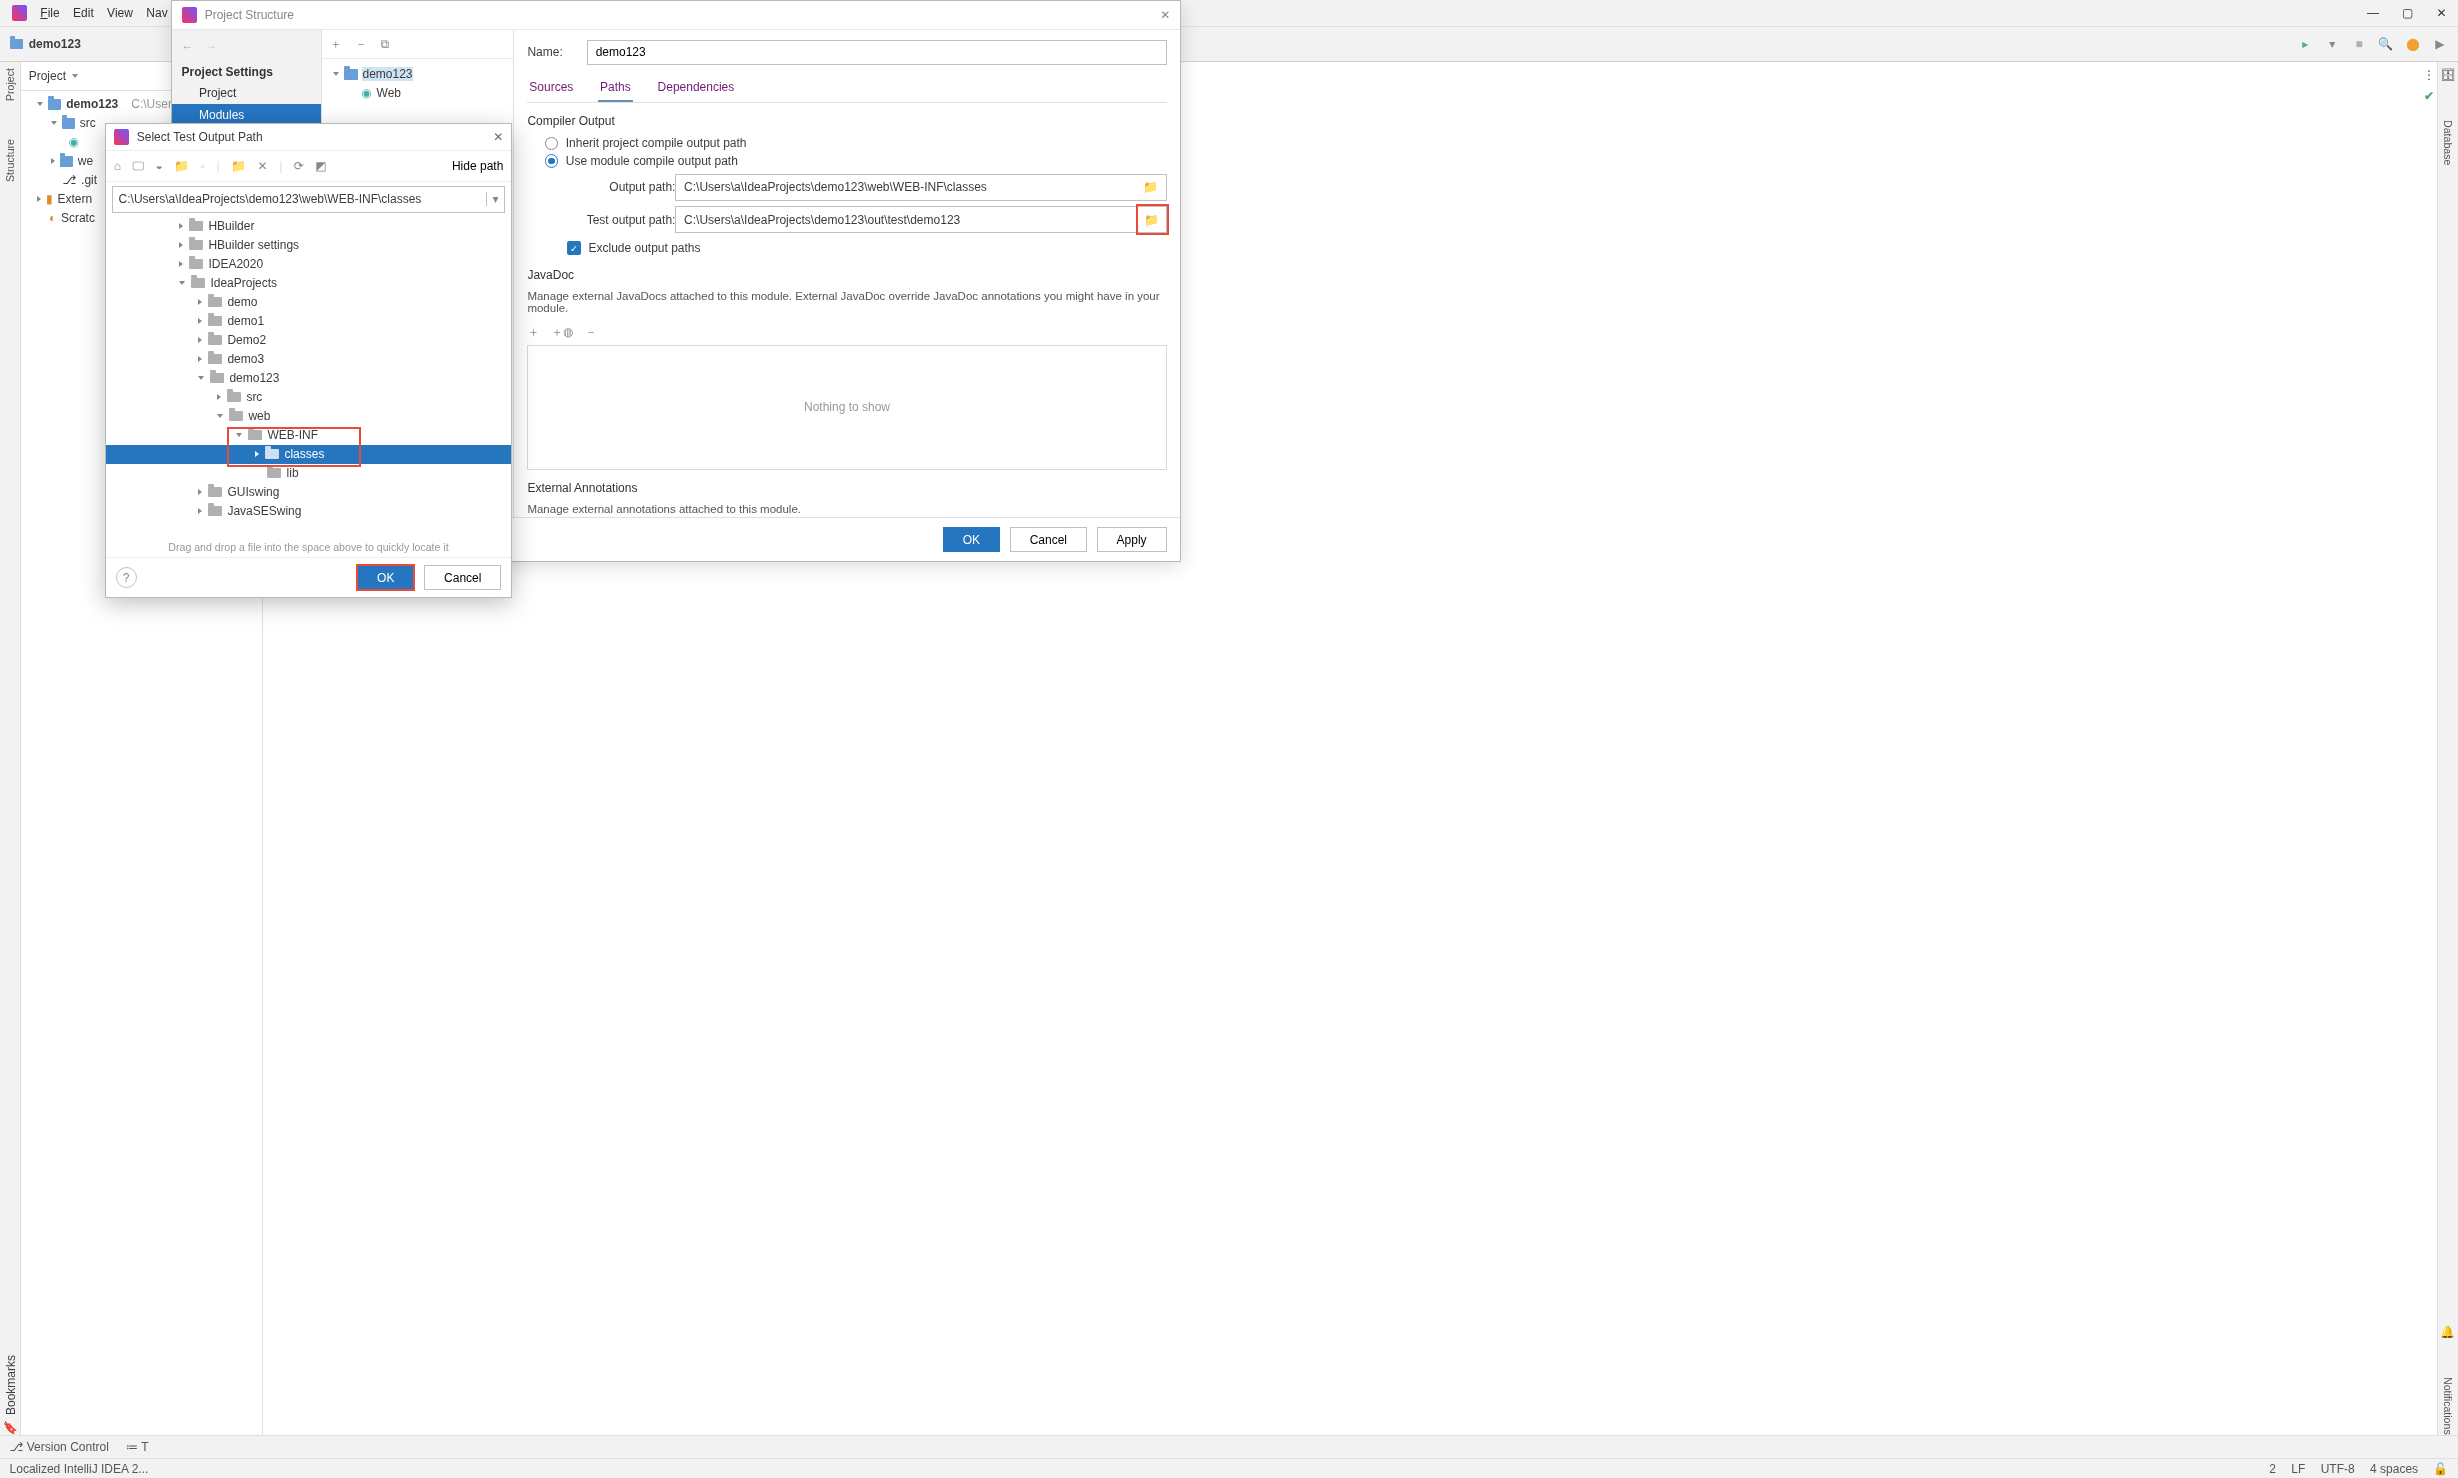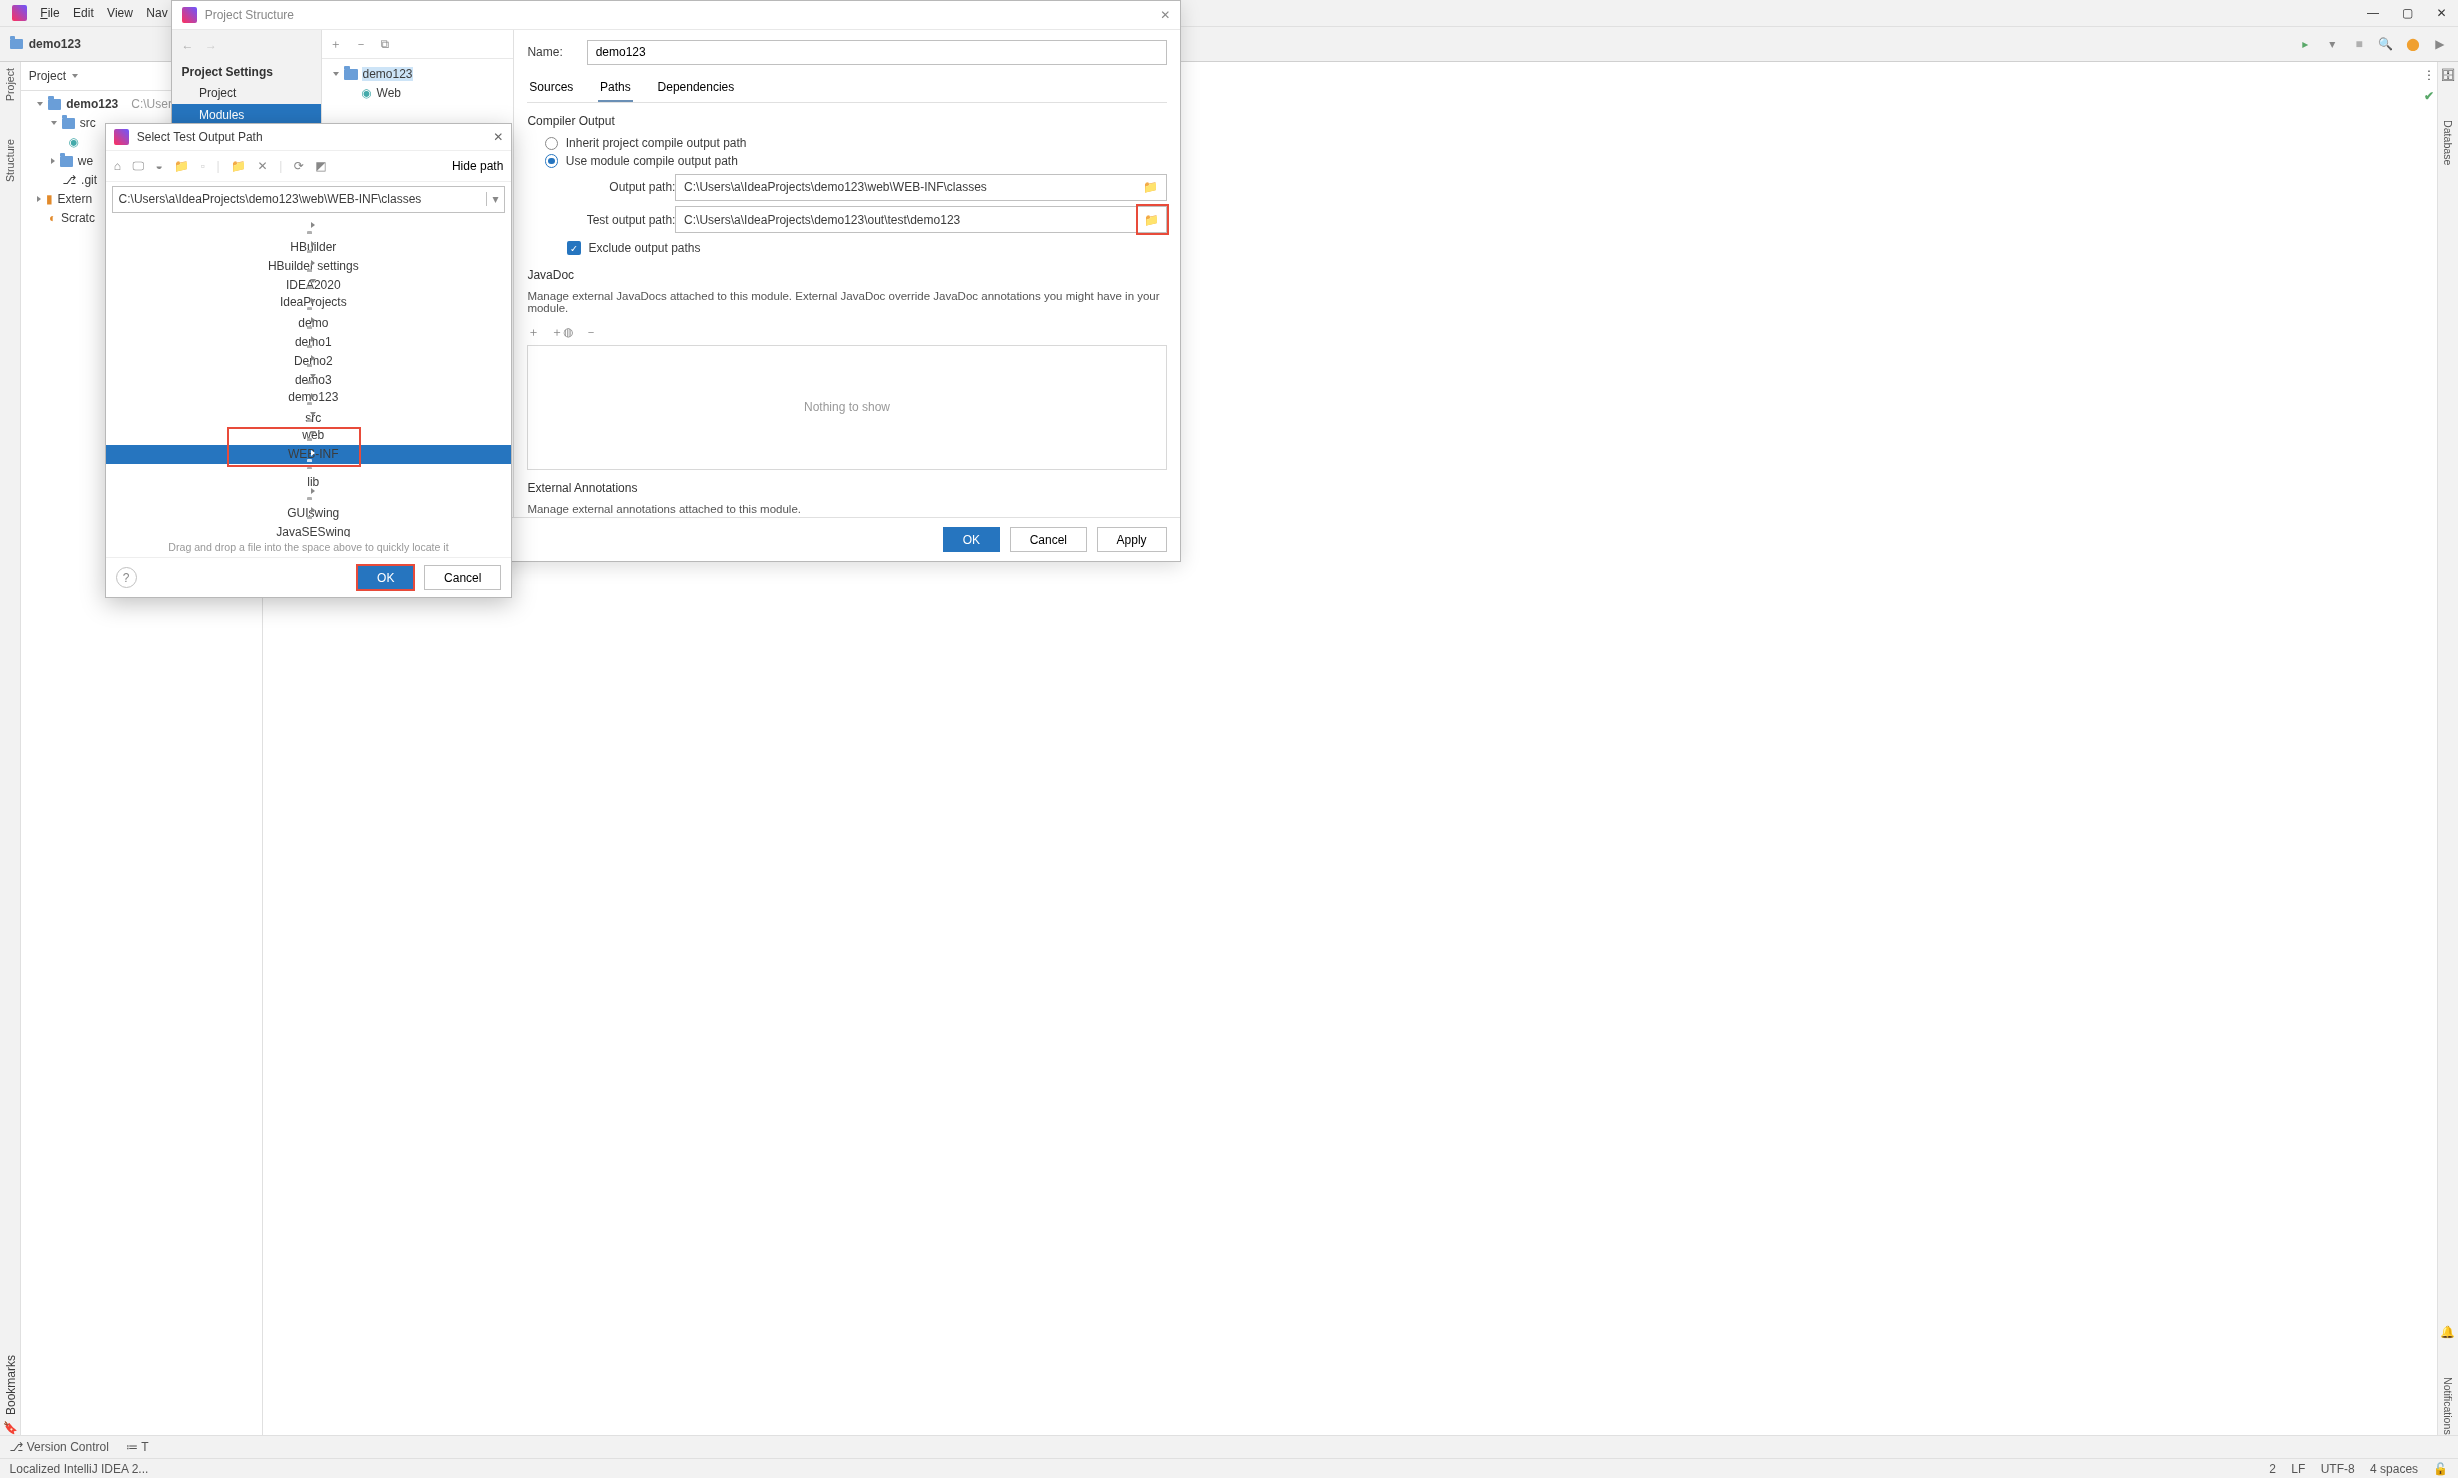--- a/index.html
+++ b/index.html
@@ -56,21 +56,21 @@
 .ps-item { padding: 3.8px 9.6px 3.8px 27px; color: #333; }
 .ps-item.sel { background: #2675bf; color: #fff; }
 .ps-modules { width: 192px; border-right: 1px solid #e0e0e0; }
 .ps-mod-tb { height: 29px; display: flex; align-items: center; padding: 0 7.7px; gap: 13.4px; color: #888; border-bottom: 1px solid #e8e8e8; }
 .ps-mod-tree { padding: 5.8px 3.8px; }
 .ps-content { flex: 1; padding: 9.6px 13.4px; overflow: auto; }
 .field-row { display: flex; align-items: center; gap: 9.6px; margin-bottom: 9.6px; }
 .field-row label { width: 50px; }
 .text-input { flex: 1; height: 25px; border: 1px solid #c0c0c0; padding: 0 7.7px; background: #fff; }
 .ps-tabs { display: flex; gap: 23px; border-bottom: 1px solid #e0e0e0; margin: 3.8px 0 11.5px; }
-.ps-tab { padding: 5.8px 1.9px; color: #000000; }
+.ps-tab { padding: 5.8px 1.9px; color: #701a75; }
 .ps-tab.active { border-bottom: 2.9px solid #6a8fb5; font-weight: 400; }
 .section-title { font-weight: 400; margin: 5.8px 0 7.7px; color: #333; }
 .radio-row { display: flex; align-items: flex-end; gap: 7.7px; margin: 3.8px 0 3.8px 17.3px; }
 .radio { width: 13.4px; height: 13.4px; border: 1px solid #888; border-radius: 50%; display: inline-flex; align-items: center; justify-content: center; }
 .radio.checked { border-color: #2675bf; }
 .radio.checked::after { content: ""; width: 6.7px; height: 6.7px; background: #2675bf; border-radius: 50%; }
 .path-row { display: flex; align-items: center; gap: 0; margin: 5.8px 0 5.8px 40px; }
 .path-row label { width: 108px; text-align: right; }
 .path-input { flex: 1; height: 27px; border: 1px solid #c0c0c0; display: flex; align-items: center; padding: 0 7.7px; background: #fff; }
 .path-input .browse { margin-left: auto; color: #999; }
@@ -87,21 +87,21 @@
 
 
 .sp-dialog { position: absolute; left: 105px; top: 123px; width: 407px; height: 475px; background: #fff; border: 1px solid #b8b8b8; box-shadow: 0 5.8px 23px rgba(0,0,0,.25); display: flex; flex-direction: column; }
 .sp-title { height: 27px; display: flex; align-items: center; padding: 0 7.7px; gap: 7.7px; border-bottom: 1px solid #eee; }
 .sp-title .x { margin-left: auto; color: #666; }
 .sp-tb { height: 31px; display: flex; align-items: center; padding: 0 7.7px; gap: 11.5px; color: #888; border-bottom: 1px solid #eee; }
 .sp-tb .hide-path { margin-left: auto; color: #000000; }
 .sp-combo { height: 27px; margin: 3.8px 5.8px; border: 1px solid #c0c0c0; display: flex; align-items: center; padding: 0 5.8px; }
 .sp-combo .dd { margin-left: auto; border-left: 1px solid #c0c0c0; padding-left: 5.8px; color: #888; }
 .sp-tree { flex: 1; overflow: auto; border: 0px solid #eee; margin: 0 0px; }
-.sp-row { display: flex; align-items: center; height: 19px; gap: 5.8px; padding-left: 9.6px; flex-direction: column; }
+.sp-row { display: flex; align-items: center; height: 19px; gap: 5.8px; padding-left: 9.6px; }
 .sp-row.sel { background: #2675bf; color: #fff; }
 .sp-row.sel .folder-icon { background: #cde0f2; } .sp-row.sel .folder-icon::before { background: #cde0f2; }
 .red-box { position: absolute; border: 2.9px solid #e84b3a; pointer-events: none; }
 .sp-hint { text-align: center; color: #999; font-size: 10.6px; padding: 3.8px 0; }
 .sp-footer { height: 40px; border-top: 1px solid #eee; display: flex; align-items: center; padding: 0 9.6px; gap: 9.6px; }
 .sel-hl { background: #cde4f7; }
 </style>
 </head>
 <body>
 

